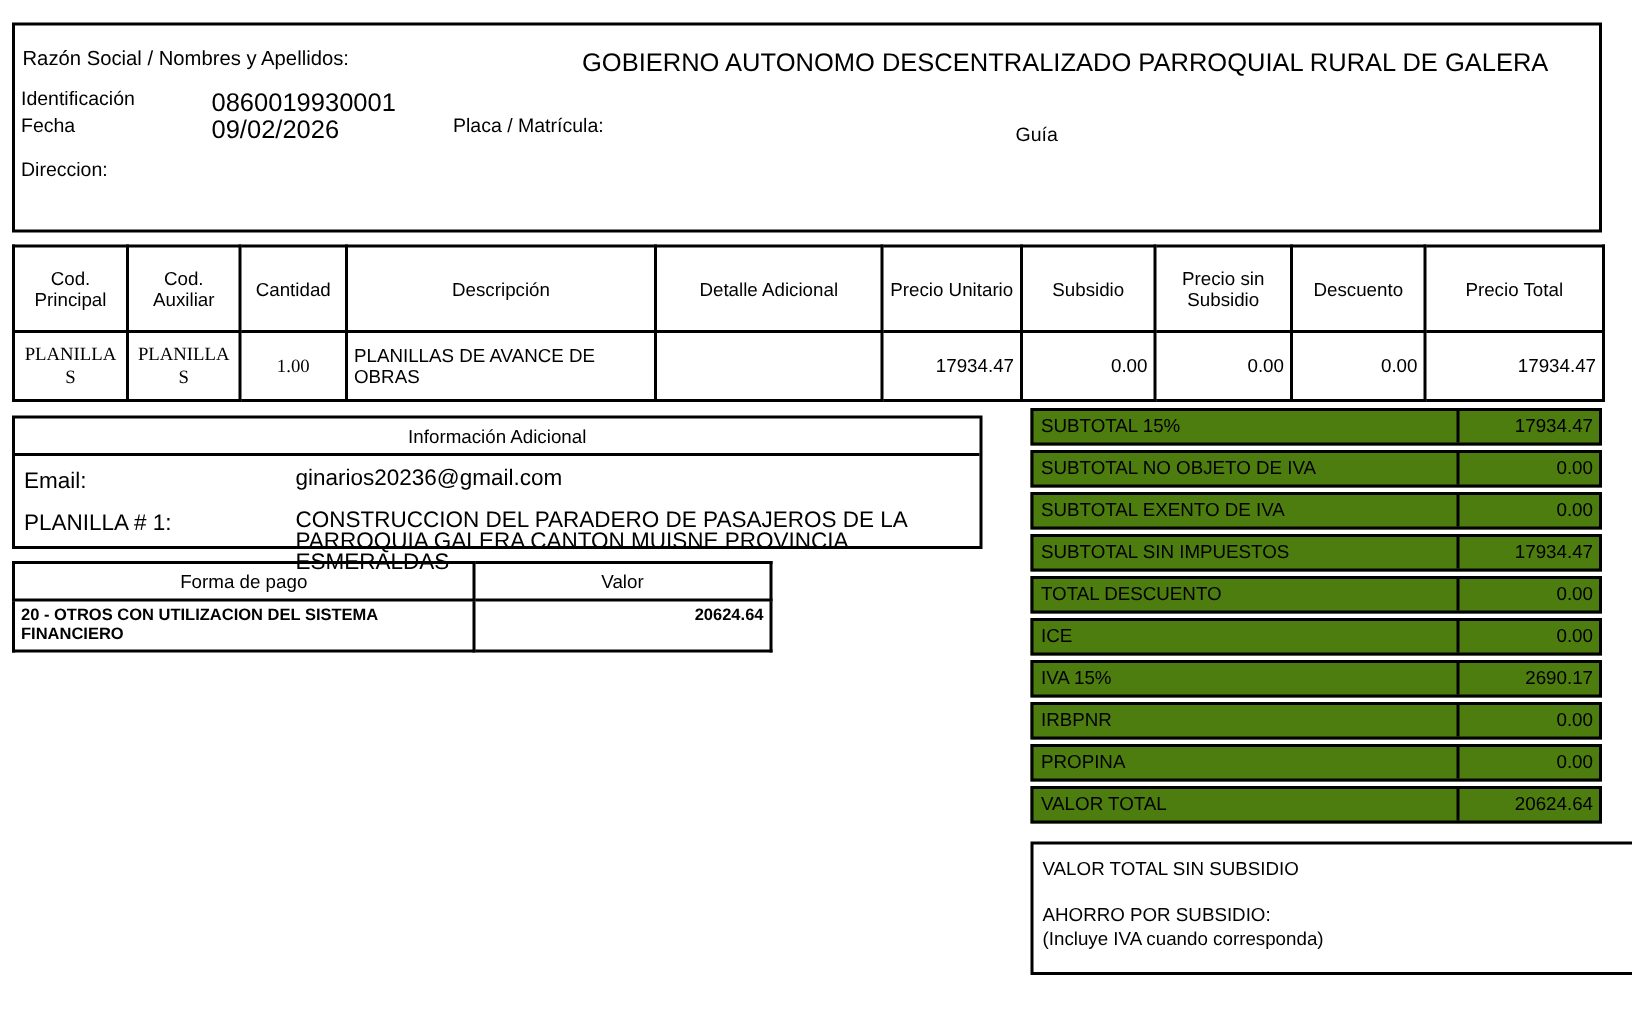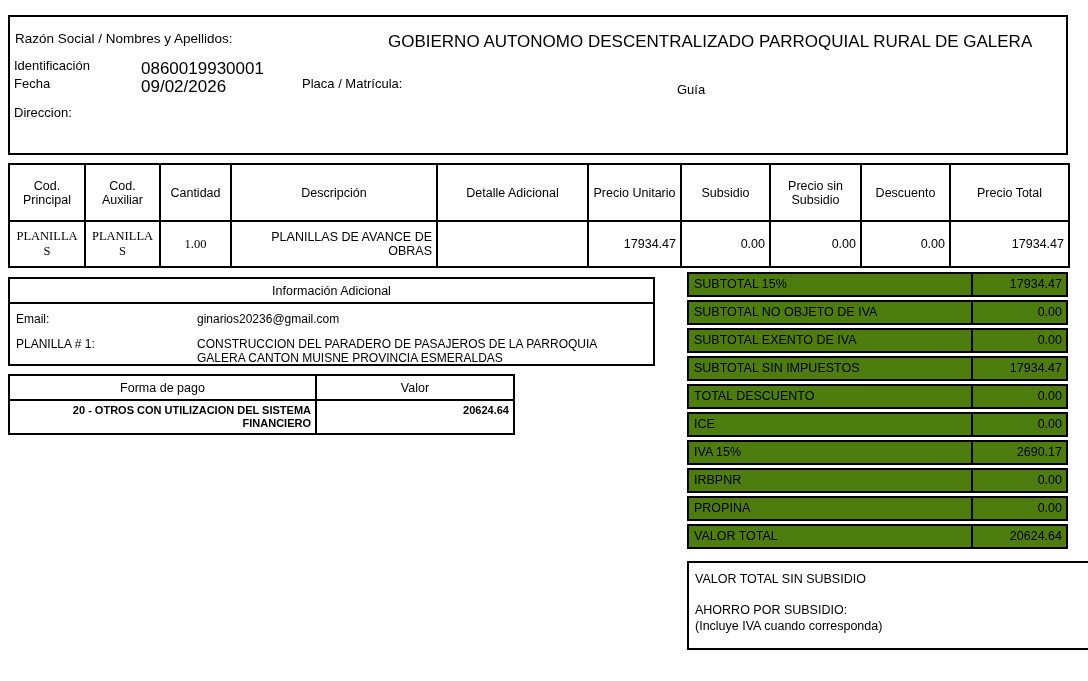--- a/index.html
+++ b/index.html
@@ -39,39 +39,39 @@
   table.items th, table.items td {
     border: 2px solid #000;
     font-weight: normal;
     font-size: 12.5px;
     vertical-align: middle;
     overflow: hidden;
   }
   table.items th { height: 57px; text-align: center; padding: 0 2px; }
   table.items td { height: 46px; padding: 2px 4px; }
   .c-center { text-align: center; overflow-wrap: anywhere; font-family: Liberation Serif, serif; }
-  .c-left   { text-align: right; margin-left: 36px; }
+  .c-left   { text-align: left; margin-left: 36px; }
   .c-num    { text-align: right; }
   .nowrap   { white-space: nowrap; }
 
   
   .info-box {
     position: absolute;
     left: 8px; top: 277px;
     width: 647px; height: 89px;
     border: 2px solid #000;
   }
   .info-title {
     display: block;
     height: 25px; line-height: 25px;
     text-align: center;
     font-size: 12.5px;
     border-bottom: 2px solid #000;
   }
-  .info-row { display: flex; font-size: 12px; }
+  .info-row { display: flex; font-size: 15px; }
   .info-row.r1 { margin-top: 8px; }
   .info-row.r2 { margin-top: 11px; }
   .info-row .ilbl { width: 187px; padding-left: 6px; flex: none; }
   .info-row .ival { width: 435px; line-height: 14px; }
 
   
   table.payment {
     position: absolute;
     left: 8px; top: 374px;
     width: 505px;

